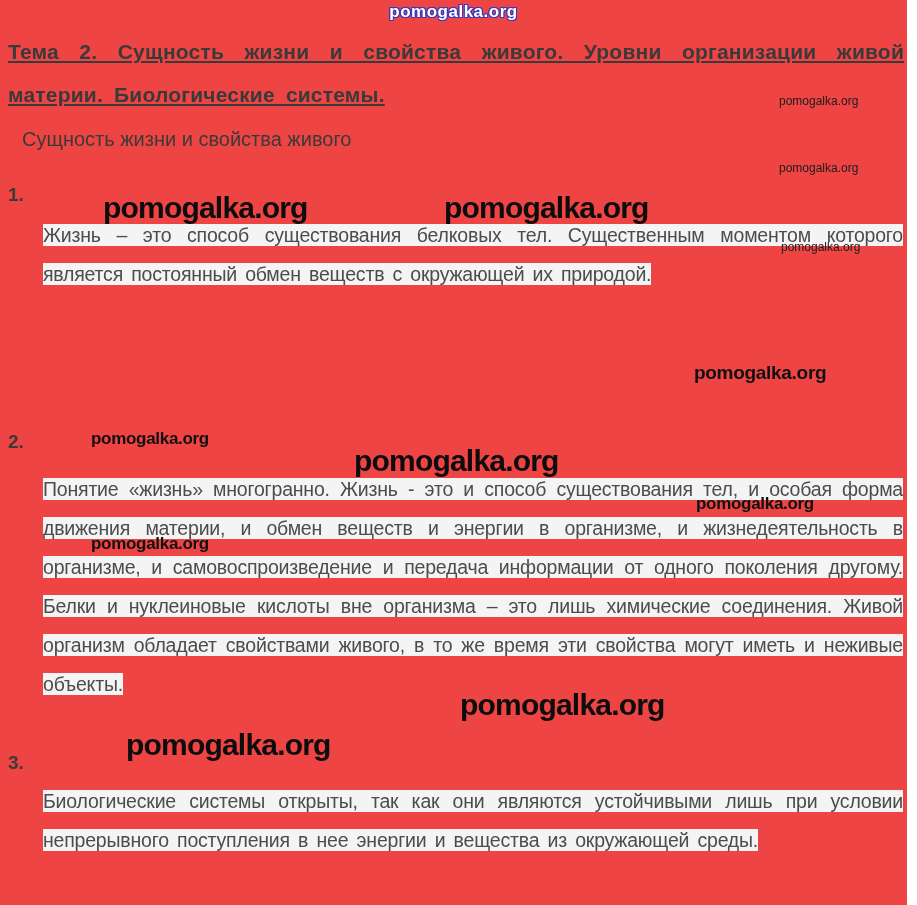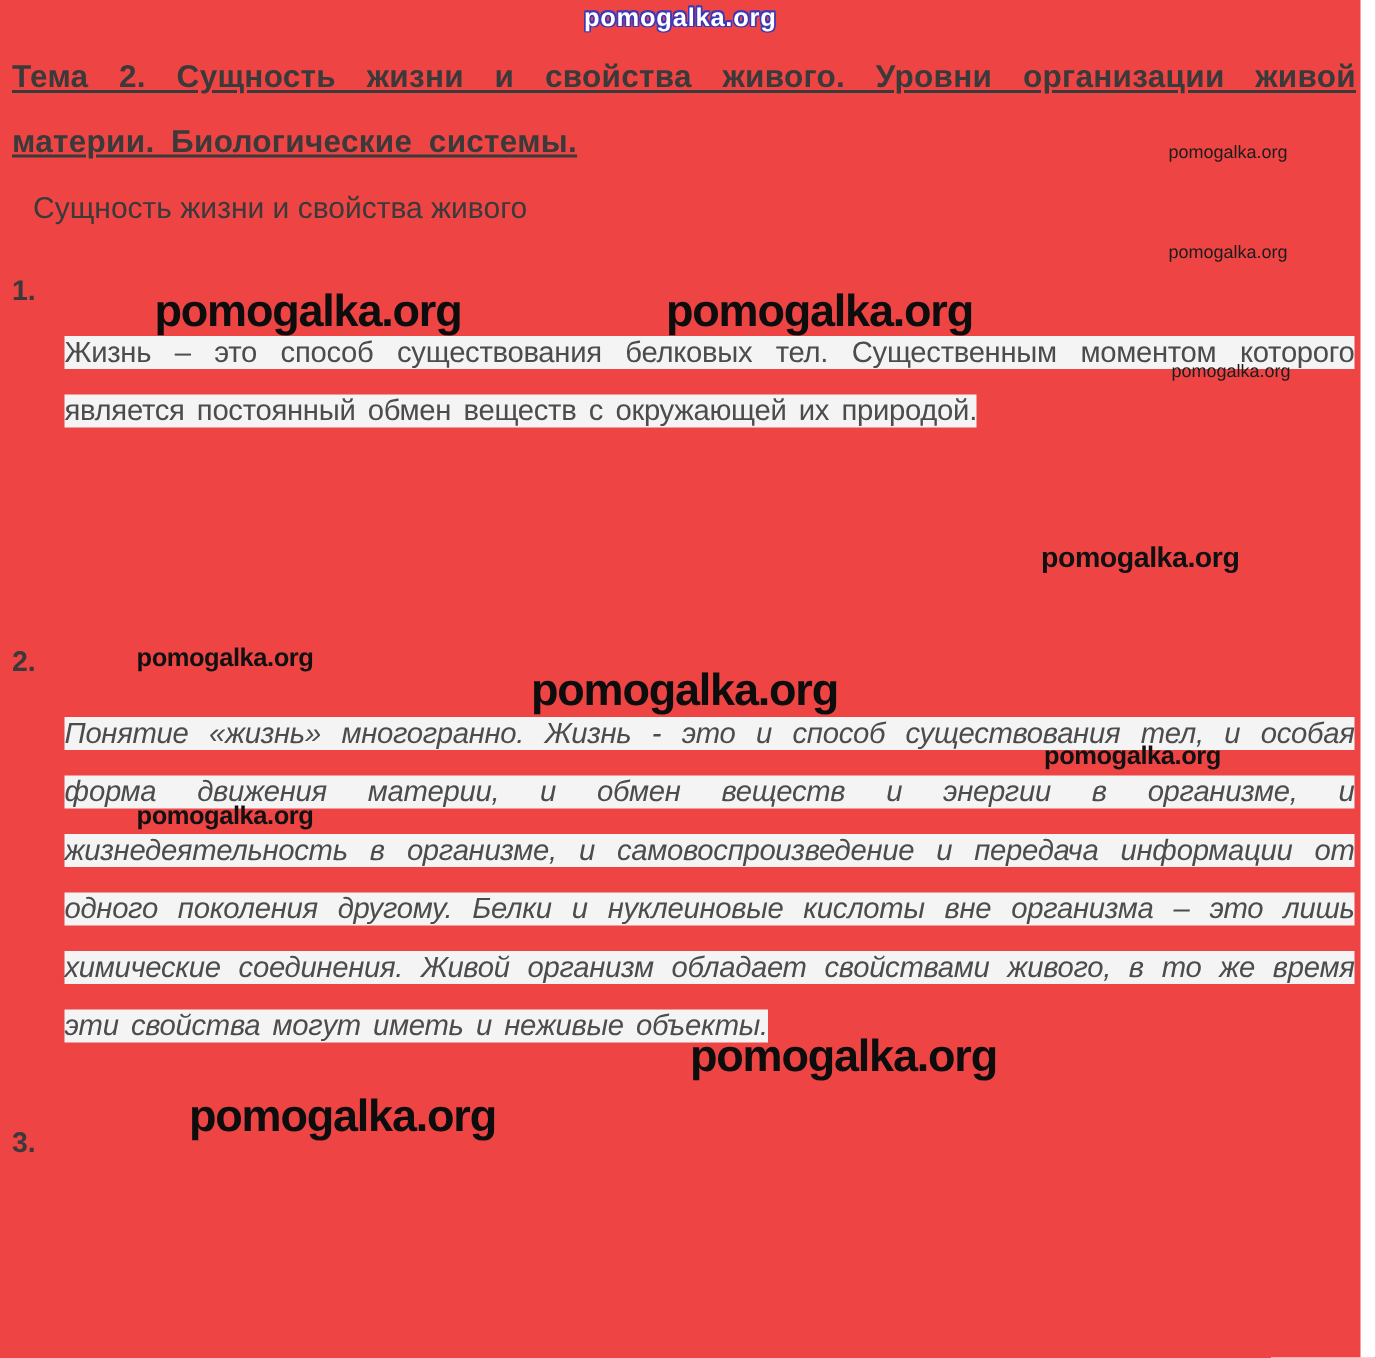--- a/index.html
+++ b/index.html
@@ -106,19 +106,22 @@
   <div class="doc-heading" style="top:30px;text-decoration:underline;">Тема 2. Сущность жизни и свойства живого. Уровни организации живой материи. Биологические системы.</div>
 
   <div class="doc-subheading" style="top:128px;">Сущность жизни и свойства живого</div>
 
   <div class="item-number" style="top:184px;">1.</div>
   <div class="para-block" style="top:216px;">
     <p><span class="hl">Жизнь – это способ существования белковых тел. Существенным моментом которого является постоянный обмен веществ с окружающей их природой.</span></p>
   </div>
 
   <div class="item-number" style="top:431px;">2.</div>
-  <div class="para-block" style="top:470px;font-style:italic;">
+  <div class="para-block" style="top:470px;">
     <p><span class="hl">Понятие «жизнь» многогранно. Жизнь - это и способ существования тел, и особая форма движения материи, и обмен веществ и энергии в организме, и жизнедеятельность в организме, и самовоспроизведение и передача информации от одного поколения другому. Белки и нуклеиновые кислоты вне организма – это лишь химические соединения. Живой организм обладает свойствами живого, в то же время эти свойства могут иметь и неживые объекты.</span></p>
   </div>
 
   <div class="item-number" style="top:752px;">3.</div>
+  <div class="para-block" style="top:782px;">
+    <p><span class="hl">Биологические системы открыты, так как они являются устойчивыми лишь при условии непрерывного поступления в нее энергии и вещества из окружающей среды.</span></p>
+  </div>
 
 </div>
 
 </body></html>

